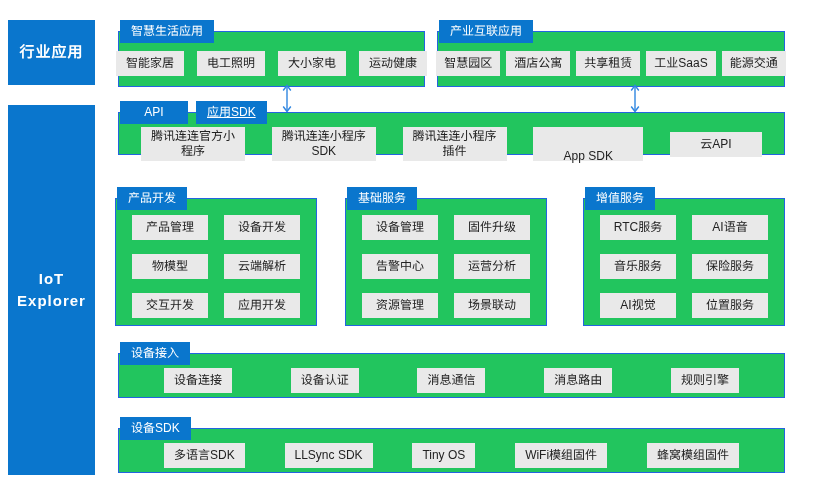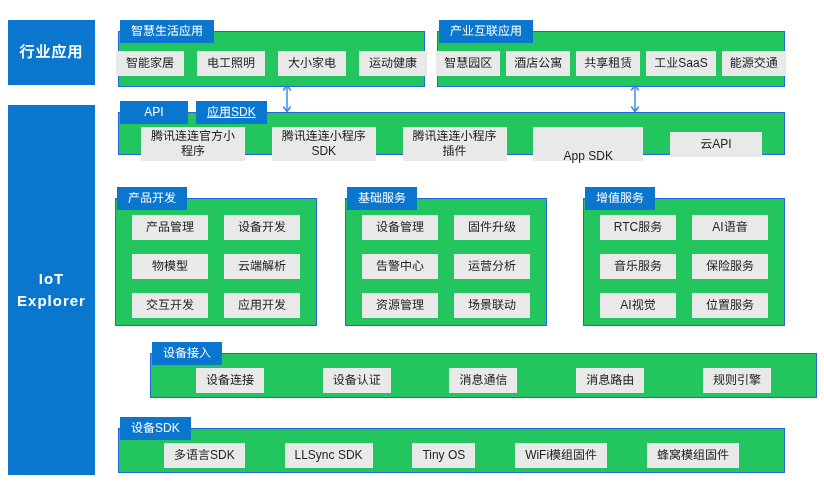--- a/index.html
+++ b/index.html
@@ -141,21 +141,21 @@
     <div class="grid-chips">
       <div class="chip">设备管理</div>
       <div class="chip">固件升级</div>
       <div class="chip">告警中心</div>
       <div class="chip">运营分析</div>
       <div class="chip">资源管理</div>
       <div class="chip">场景联动</div>
     </div>
   </div>
 
-  <div class="box" id="group-device-access" style="left:118px;top:353px;width:667px;height:45px;margin-left:32px;">
+  <div class="box" id="group-device-access" style="left:118px;top:353px;width:667px;height:45px;">
     <div class="tab">设备接入</div>
     <div class="row-chips">
       <div class="chip">设备连接</div>
       <div class="chip">设备认证</div>
       <div class="chip">消息通信</div>
       <div class="chip">消息路由</div>
       <div class="chip">规则引擎</div>
     </div>
   </div>
 

